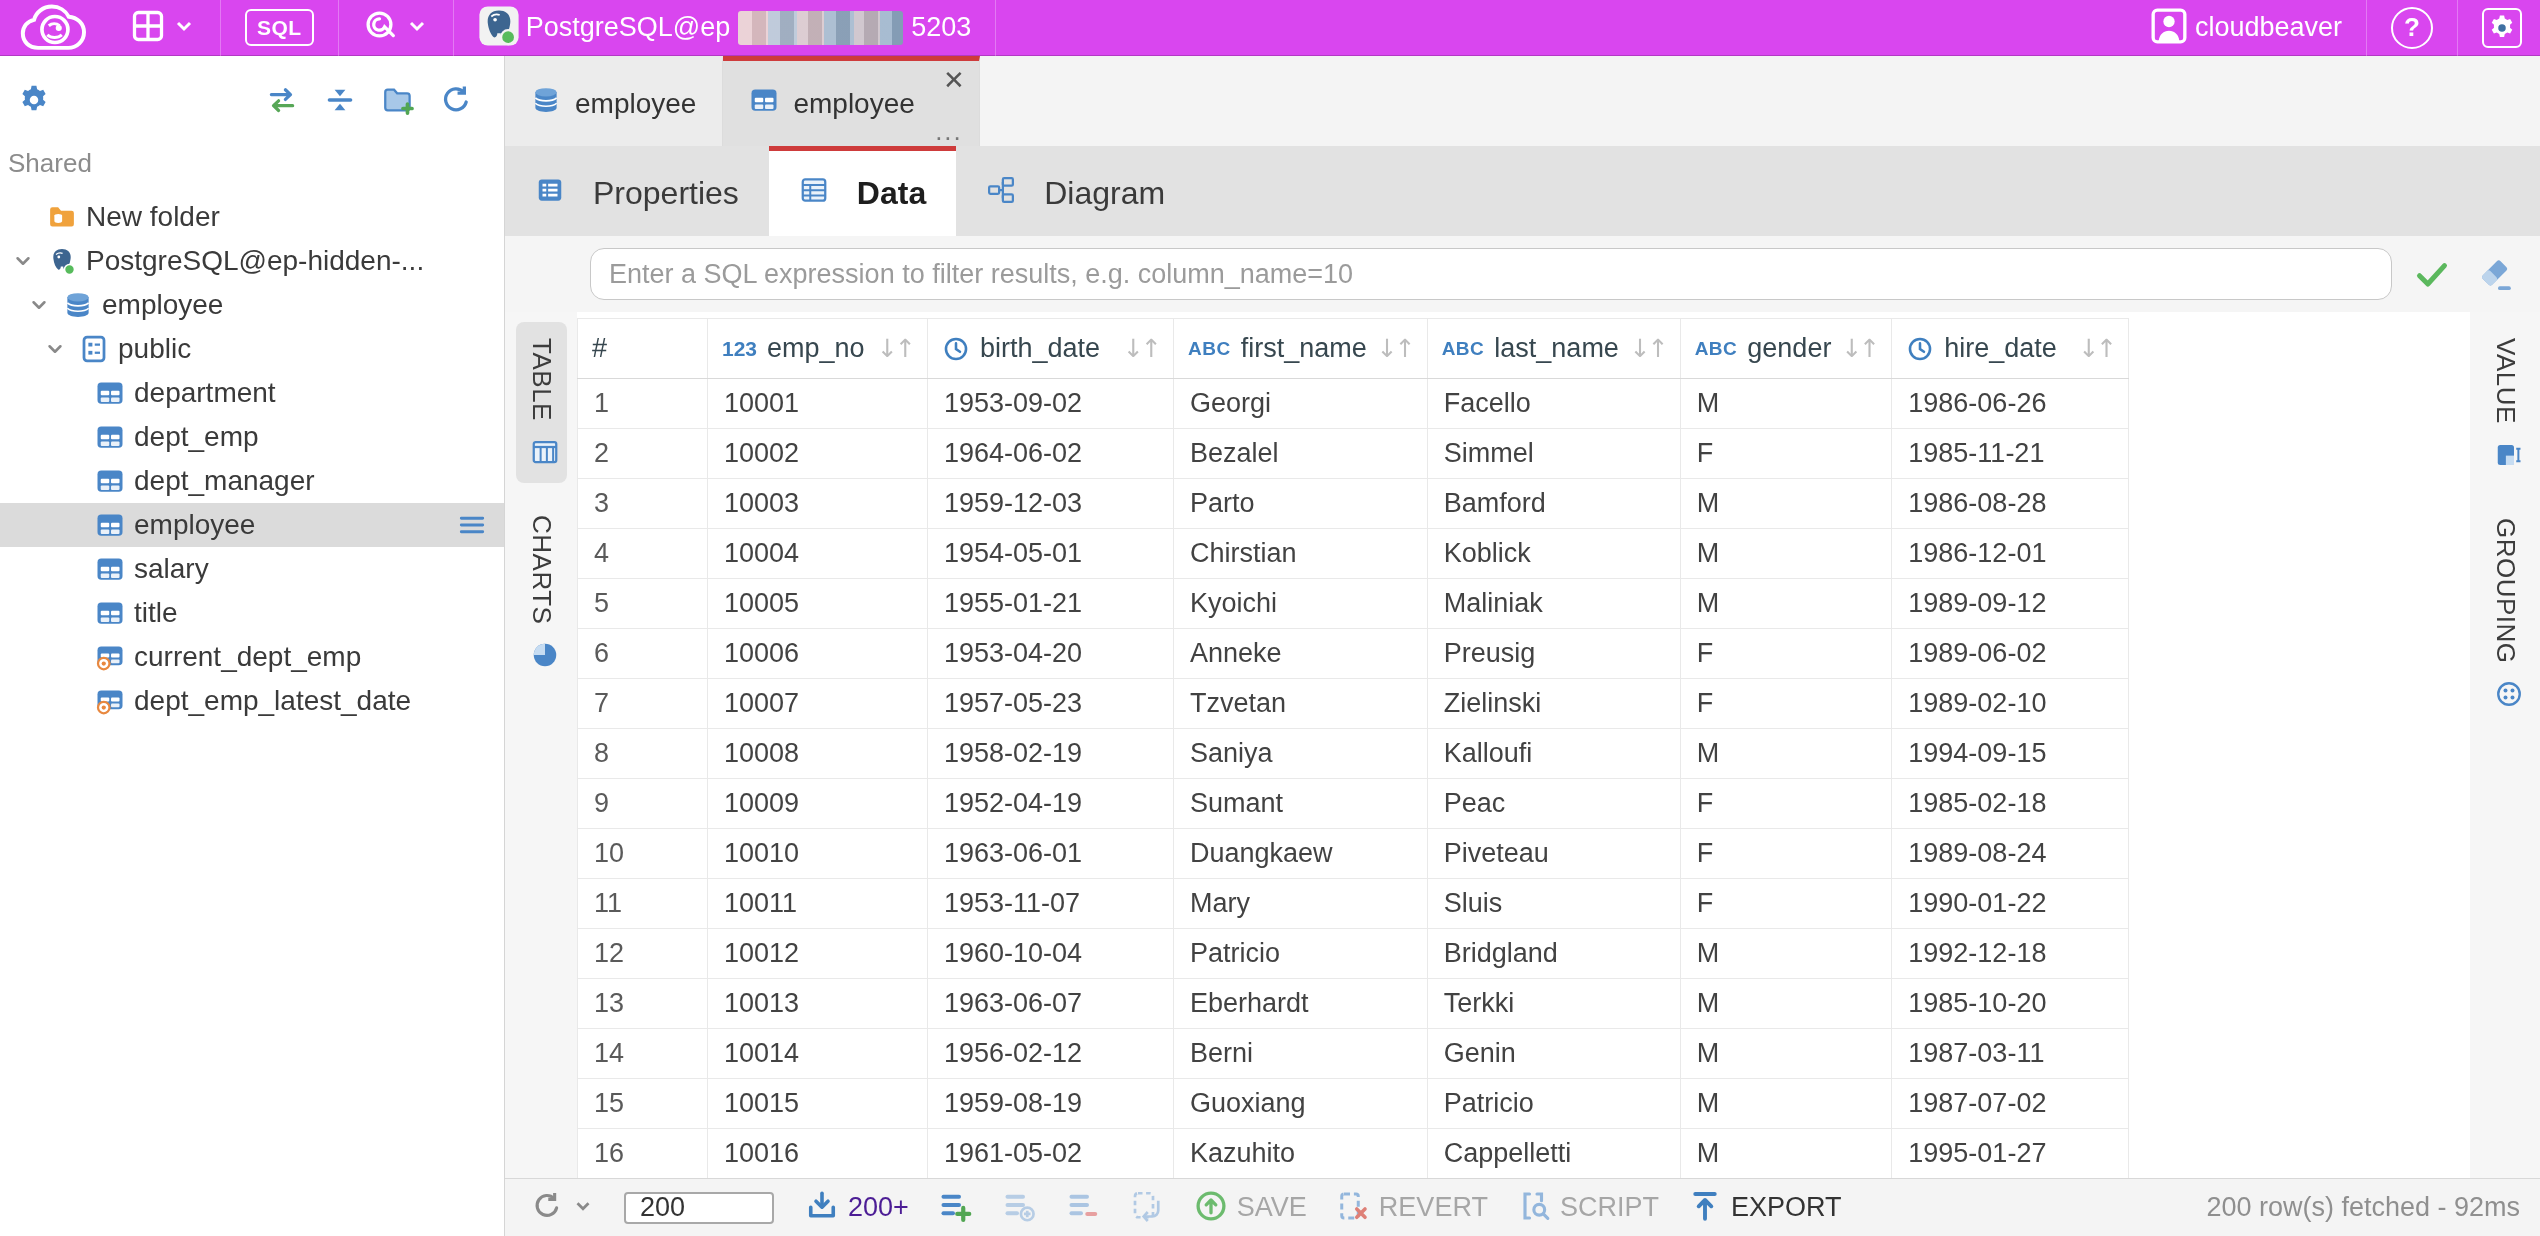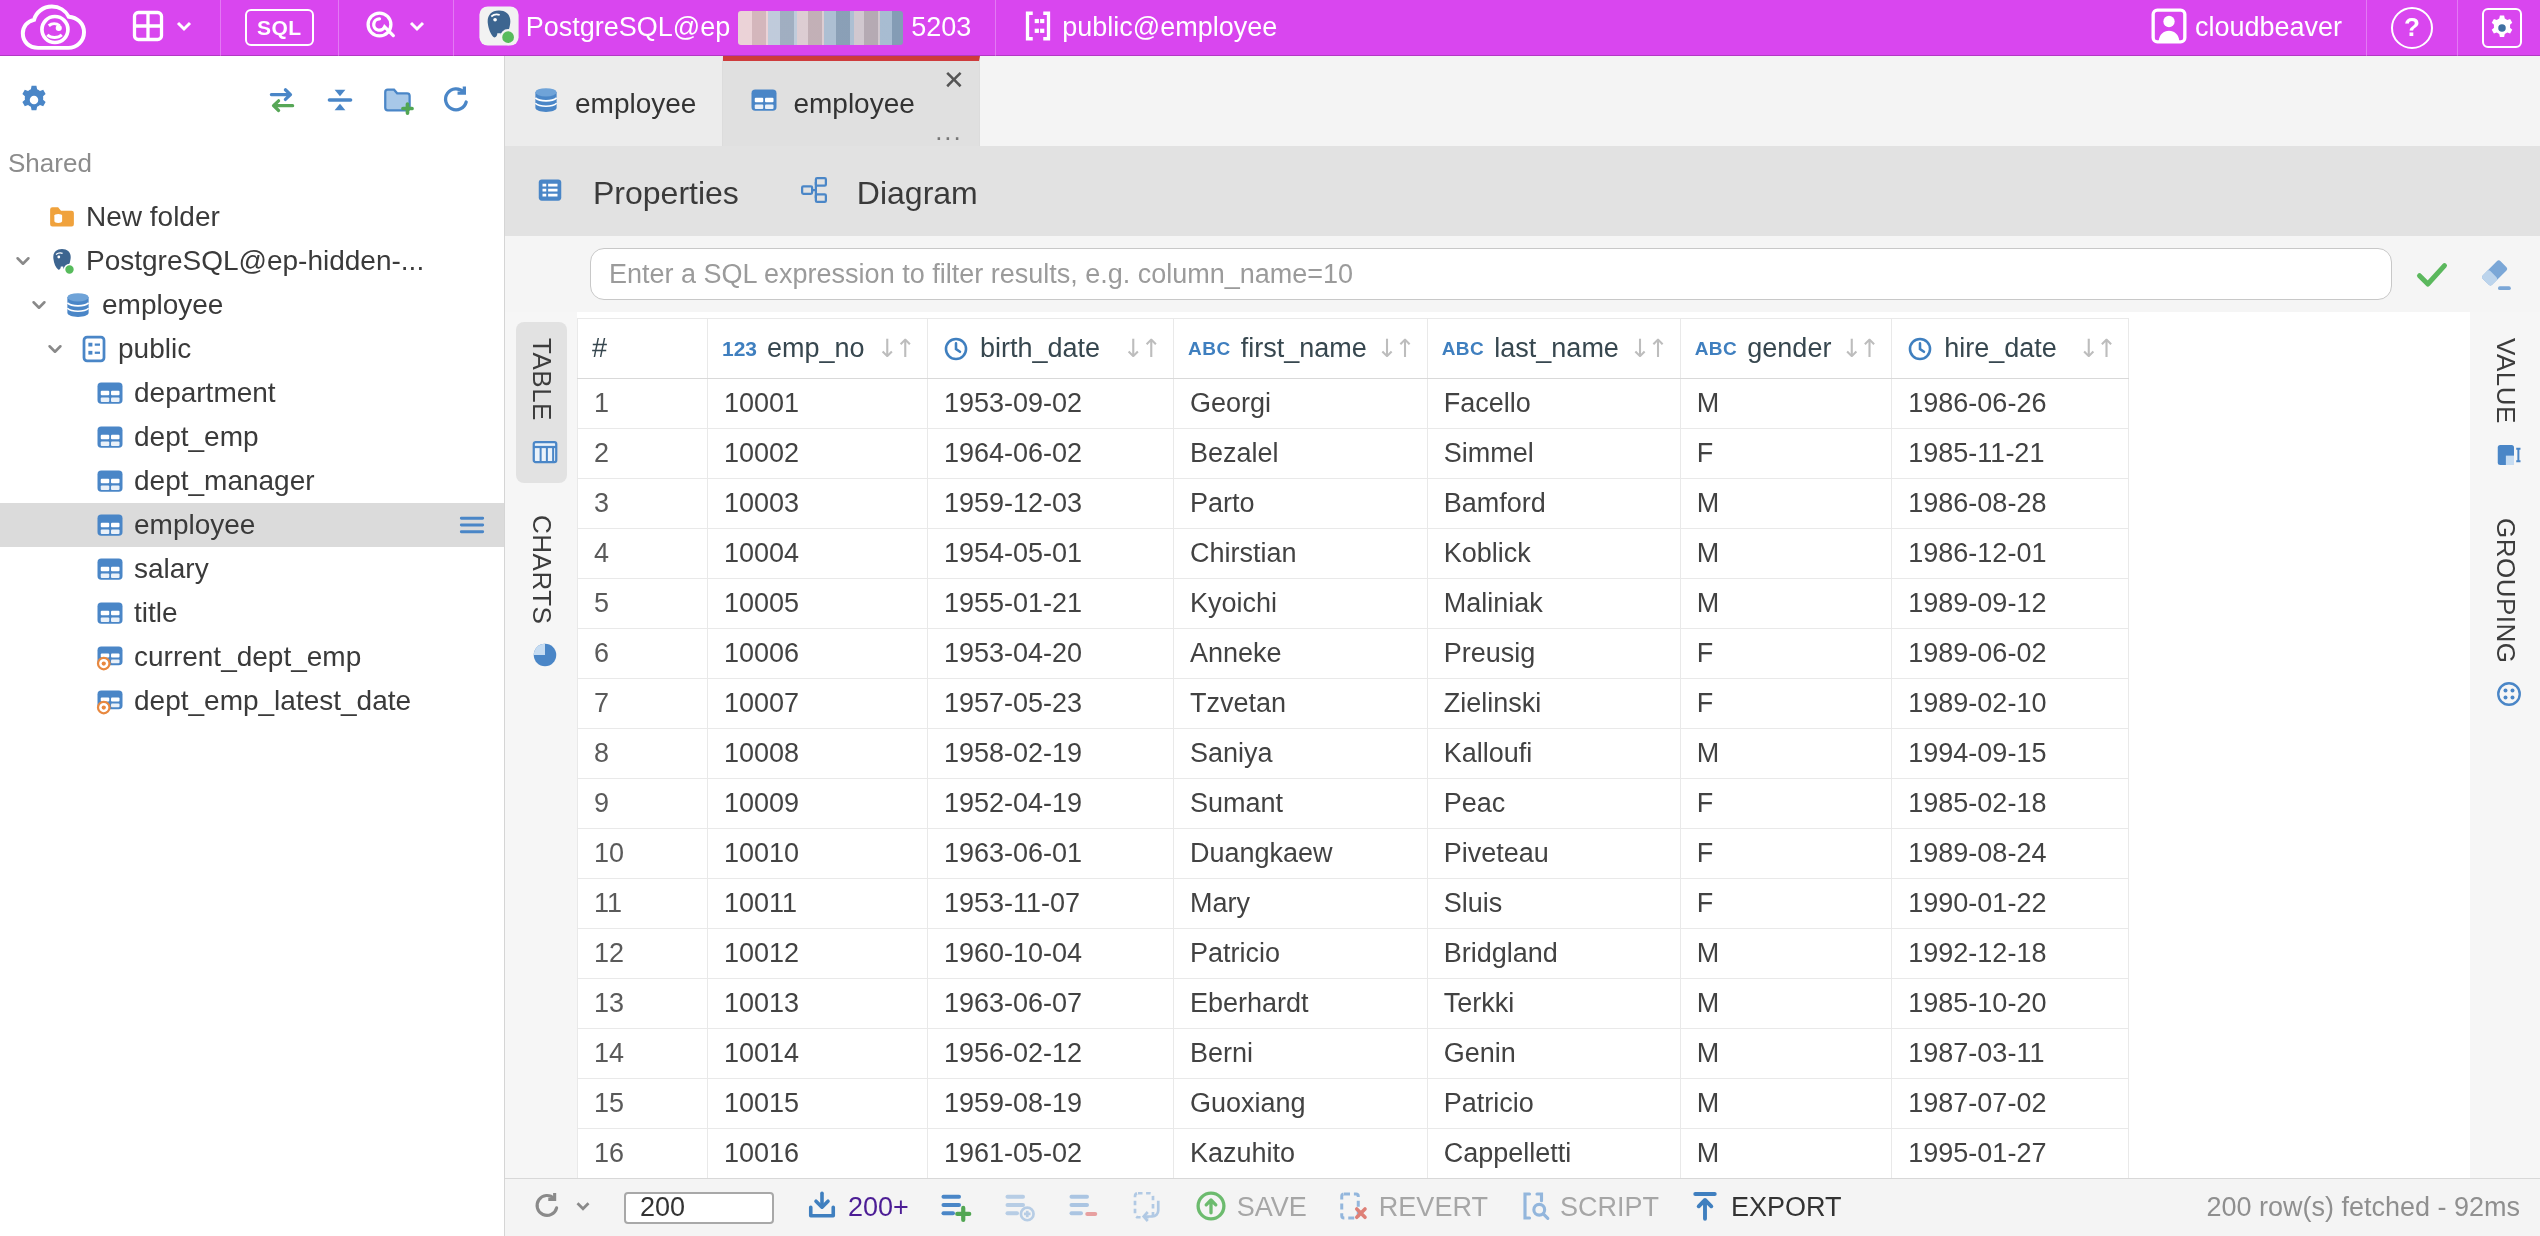--- a/index.html
+++ b/index.html
@@ -134,30 +134,20 @@
             <circle cx="21.5" cy="23" r="5" fill="#57BB5C" stroke="#F2F2F2" stroke-width="1.6"></circle>
           </svg></span>
       <span class="conn-label">
         <span>PostgreSQL@ep</span>
           <span class="mosaic"></span>
           <span>5203</span>
       </span>
     </span>
     <span class="tb-sep"></span>
 
-    <span class="tb-btn">
-      <span><svg viewBox="0 0 24 24" width="36" height="36">
-            <path d="M8.5 3.5H5v17h3.5M15.5 3.5H19v17h-3.5" fill="none" stroke="#fff" stroke-width="2.2"></path>
-            <rect x="9.8" y="7.3" width="2.8" height="2.8" fill="#fff"></rect>
-            <rect x="13.4" y="7.3" width="2.8" height="2.8" fill="#fff"></rect>
-            <rect x="9.8" y="13.8" width="2.8" height="2.8" fill="#fff"></rect>
-            <rect x="13.4" y="13.8" width="2.8" height="2.8" fill="#fff"></rect>
-          </svg></span>
-      <span class="conn-label">public@employee</span>
-    </span>
 
     <span style="flex:1"></span>
 
     <span class="tb-btn">
       <span><svg viewBox="0 0 24 24" width="40" height="40">
             <rect x="2.5" y="2.5" width="19" height="19" rx="2.5" fill="none" stroke="#fff" stroke-width="2"></rect>
             <circle cx="12" cy="9.3" r="3.4" fill="#fff"></circle>
             <path d="M5.8 21c.5-3.9 2.9-6.1 6.2-6.1s5.7 2.2 6.2 6.1z" fill="#fff"></path>
           </svg></span>
       <span class="conn-label">cloudbeaver</span>
@@ -421,20 +411,28 @@
           <span><svg viewBox="0 0 24 24" width="30" height="30">
                 <rect x="3" y="3.5" width="18" height="17" rx="2.5" fill="#4A86C7"></rect>
                 <rect x="6" y="7" width="3" height="2.2" fill="#fff"></rect>
                 <rect x="10.5" y="7" width="7.5" height="2.2" fill="#fff"></rect>
                 <rect x="6" y="11" width="3" height="2.2" fill="#fff"></rect>
                 <rect x="10.5" y="11" width="7.5" height="2.2" fill="#fff"></rect>
                 <rect x="6" y="15" width="3" height="2.2" fill="#fff"></rect>
                 <rect x="10.5" y="15" width="7.5" height="2.2" fill="#fff"></rect>
               </svg></span>
           <span>Properties</span>
+        </div>
+        <div class="view-tab active">
+          <span><svg viewBox="0 0 24 24" width="30" height="30">
+                <rect x="3" y="3.5" width="18" height="17" rx="2" fill="#EAF2FA" stroke="#4A86C7" stroke-width="1.8"></rect>
+                <path d="M3 8h18M3 12.2h18M3 16.4h18" stroke="#4A86C7" stroke-width="1.6"></path>
+                <path d="M9 8v12.5" stroke="#4A86C7" stroke-width="1.6"></path>
+              </svg></span>
+          <span>Data</span>
         </div>
         <div class="view-tab">
           <span><svg viewBox="0 0 24 24" width="30" height="30">
                 <rect x="13.5" y="2.5" width="8" height="6" rx="1" fill="none" stroke="#4A86C7" stroke-width="1.8"></rect>
                 <rect x="13.5" y="15.5" width="8" height="6" rx="1" fill="none" stroke="#4A86C7" stroke-width="1.8"></rect>
                 <rect x="2.5" y="9" width="8" height="6" rx="1" fill="none" stroke="#4A86C7" stroke-width="1.8"></rect>
                 <path d="M10.5 12h3M13.5 12V5.5M13.5 12v6.5" fill="none" stroke="#4A86C7" stroke-width="1.8"></path>
               </svg></span>
           <span>Diagram</span>
         </div>

